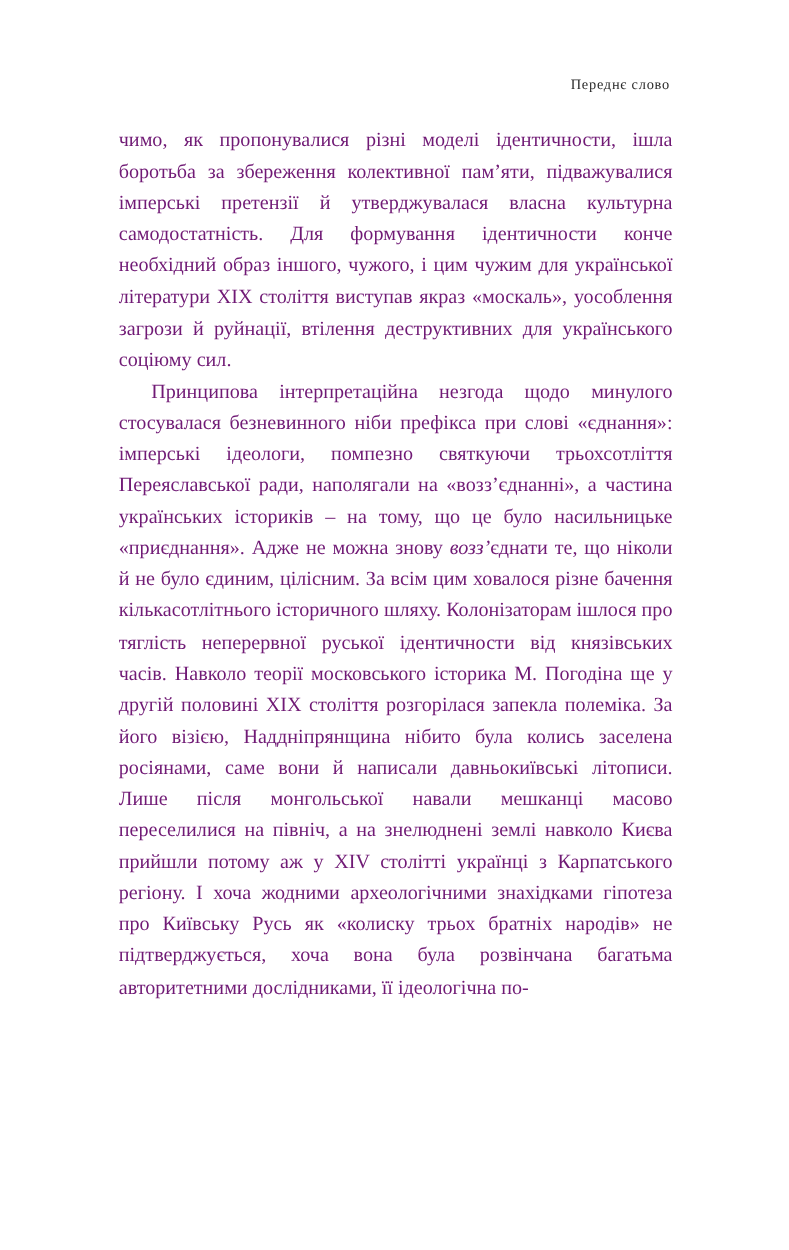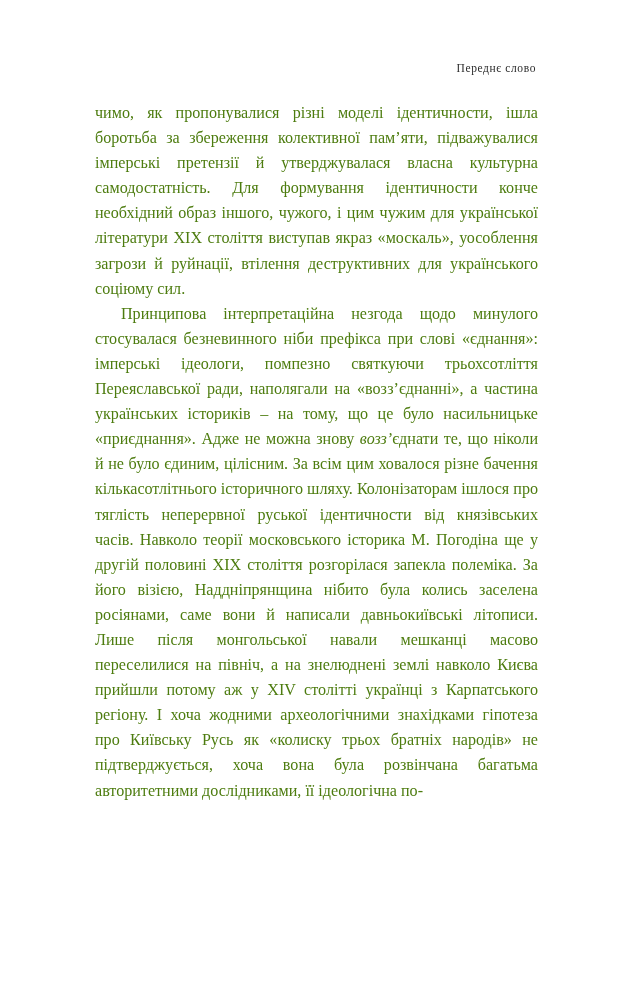--- a/index.html
+++ b/index.html
@@ -34,21 +34,21 @@
   }
   .body-text {
     position: absolute;
     top: 100px;
     left: 95px;
     width: 443px;
     font-size: 16.1px;
     line-height: 25.1px;
     text-align: justify;
     text-justify: inter-word;
-    color: #4d7c0f;
+    color: #701a75;
     hyphens: manual;
   }
   .body-text p {
     margin: 0;
     text-indent: 0;
   }
   .body-text p.indent {
     text-indent: 26px;
   }
   .body-text p + p {

